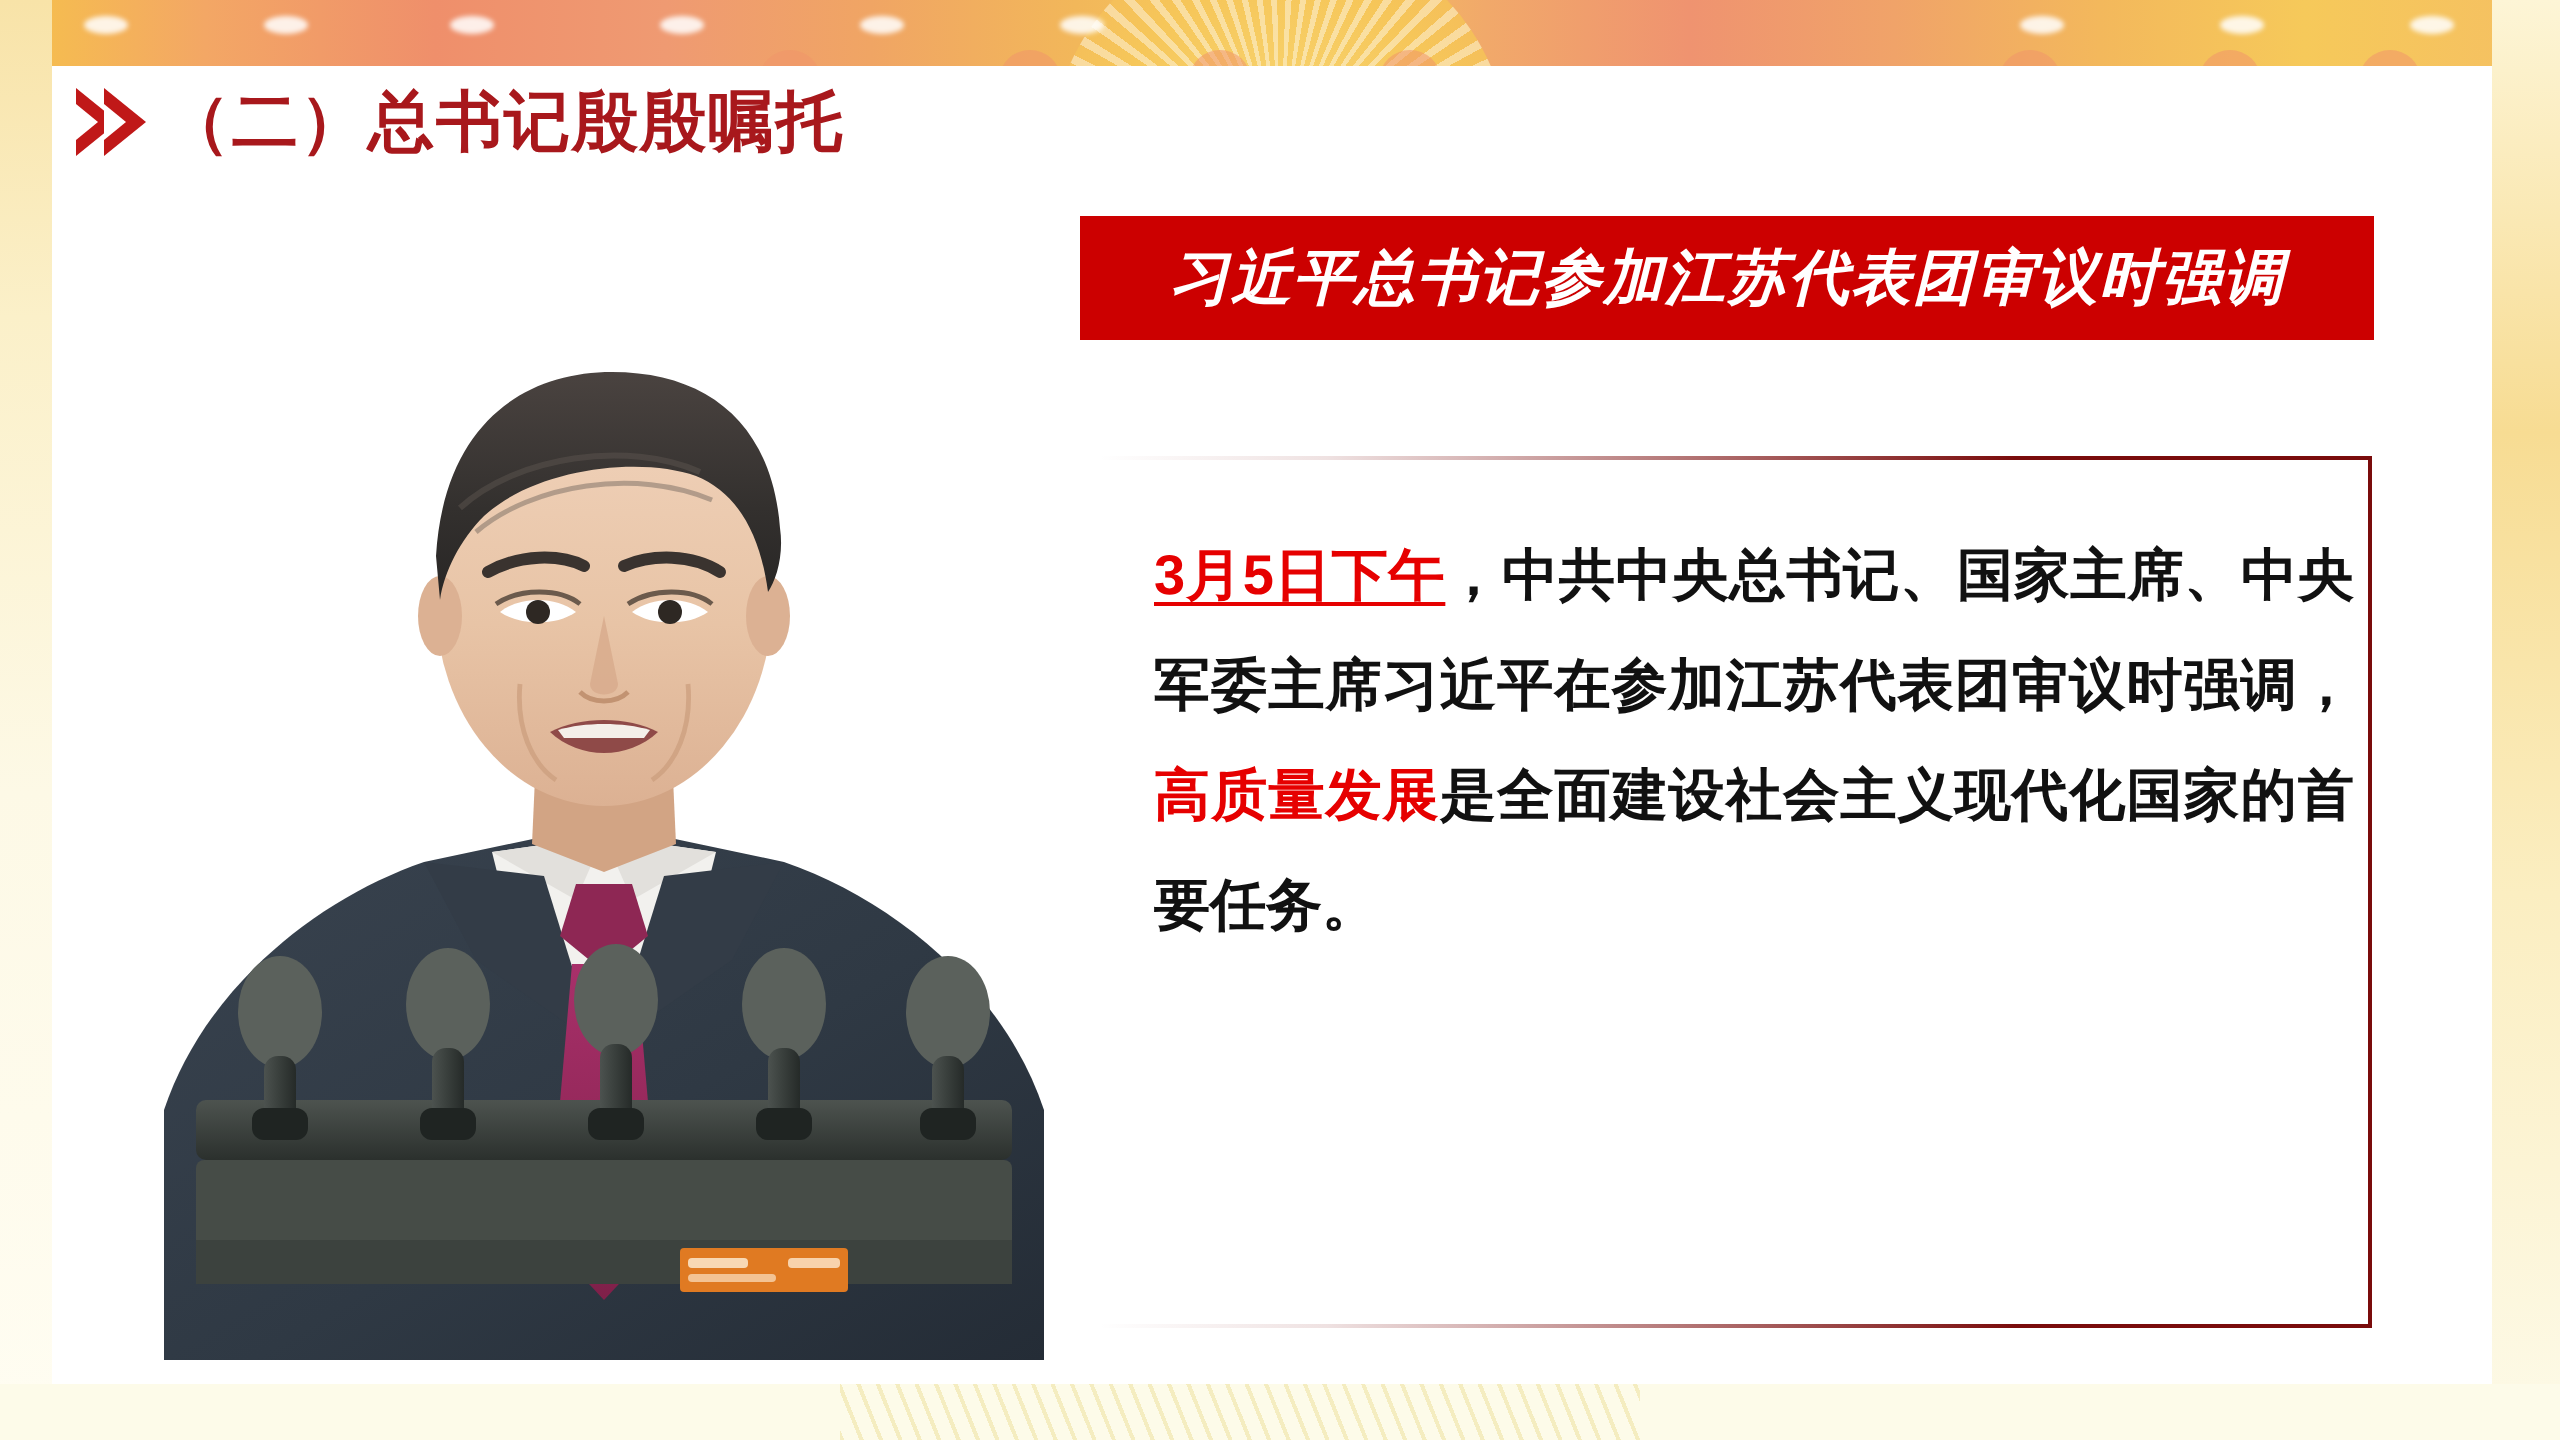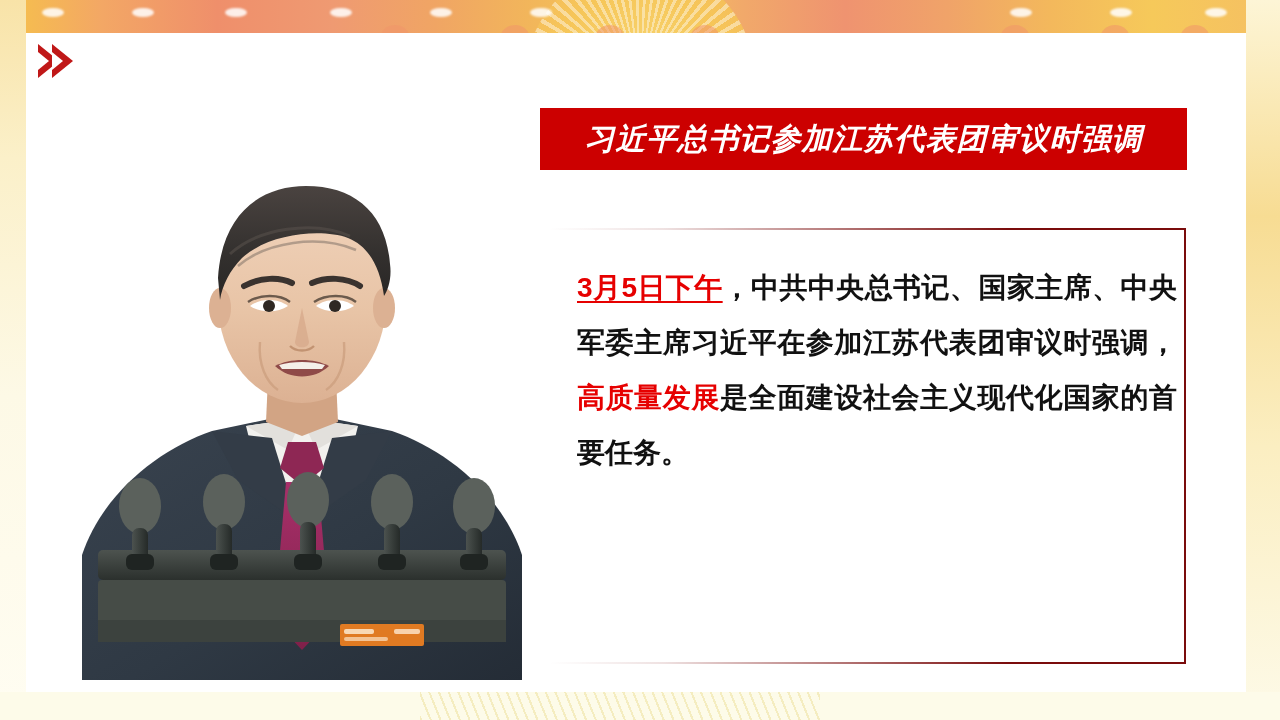--- a/index.html
+++ b/index.html
@@ -275,20 +275,21 @@
   <div class="deco-right"></div>
   <div class="deco-bottom">
     <div class="deco-bottom-hatch"></div>
   </div>
 
   <div class="header">
     <div class="chevrons">
       <div class="chev"></div>
       <div class="chev"></div>
     </div>
+    <div class="page-title">（二）总书记殷殷嘱托</div>
   </div>
 
   <div class="photo-wrap">
     <svg class="photo" viewBox="0 0 480 530" preserveAspectRatio="xMidYMid meet">
       <defs>
         <linearGradient id="suitG" x1="0" y1="0" x2="1" y2="1">
           <stop offset="0%" stop-color="#39434f"></stop>
           <stop offset="55%" stop-color="#2f3944"></stop>
           <stop offset="100%" stop-color="#242c36"></stop>
         </linearGradient>

